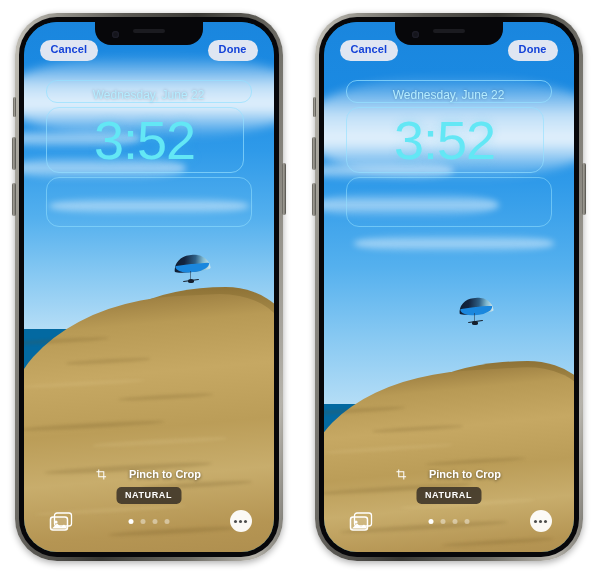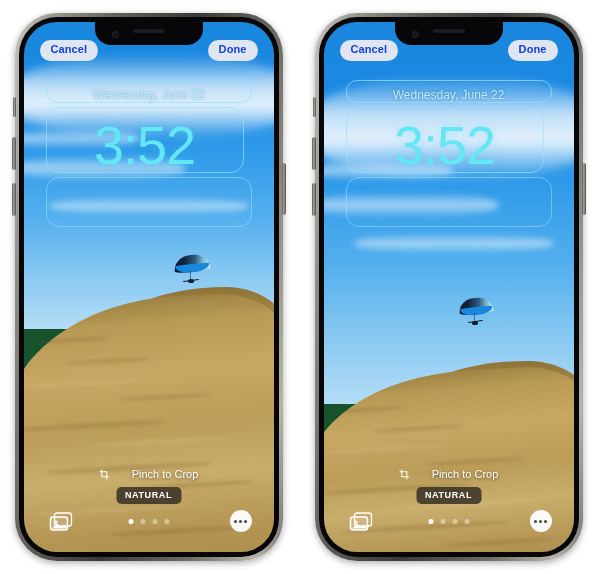--- a/index.html
+++ b/index.html
@@ -35,21 +35,21 @@
     border-radius:38px;
     background:#07070a;
     padding:5px;
     box-sizing:border-box;
   }
   .screen{
     position:relative;
     width:100%;height:100%;
     border-radius:33px;
     overflow:hidden;
-    background:#14532d;
+    background:#0369a1;
   }
 
   
   .btn-side{position:absolute;background:linear-gradient(90deg,#5d5b55,#a5a29a 45%,#4a4944);border-radius:2px;}
   .btn-silent{left:-2px;top:84px;width:3px;height:20px;}
   .btn-volup{left:-3px;top:124px;width:4px;height:33px;}
   .btn-voldn{left:-3px;top:170px;width:4px;height:33px;}
   .btn-power{right:-3px;top:150px;width:4px;height:52px;}
 
   
@@ -154,21 +154,21 @@
     display:flex;align-items:flex-end;justify-content:center;
     color:#b5ecff;
     font-size:12px;
     text-shadow:0 0 3px rgba(0,30,60,.35);
   }
   .widget-clock{
     position:absolute;top:85px;left:22px;right:30px;
     height:64px;
     border:1.2px solid rgba(150,225,255,0.66);
     border-radius:13px;
-    display:flex;align-items:flex-end;justify-content:center;
+    display:flex;align-items:center;justify-content:center;
   }
   .clock-text{
     color:#63e7f5;
     font-size:54px;
     font-weight:300;
     letter-spacing:-1px;
     line-height:1;
     font-family:"Liberation Sans", sans-serif;
     text-shadow:0 0 10px rgba(60,200,240,.30);
   }
@@ -177,21 +177,21 @@
     height:48px;
     border:1.2px solid rgba(150,225,255,0.55);
     border-radius:13px;
   }
 
   .crop-hint{
     position:absolute;bottom:72px;left:0;right:0;
     display:flex;align-items:center;justify-content:center;gap:22px;
     color:#ffffff;
     font-size:11px;
-    font-weight:normal;
+    font-weight:bold;
     text-shadow:0 1px 3px rgba(0,0,0,.55);
   }
   .crop-hint svg{display:block;}
 
   .natural-badge{
     position:absolute;bottom:48px;left:50%;transform:translateX(-50%);
     background:rgba(46,40,34,0.80);
     color:#ffffff;
     font-size:9px;
     font-weight:bold;

